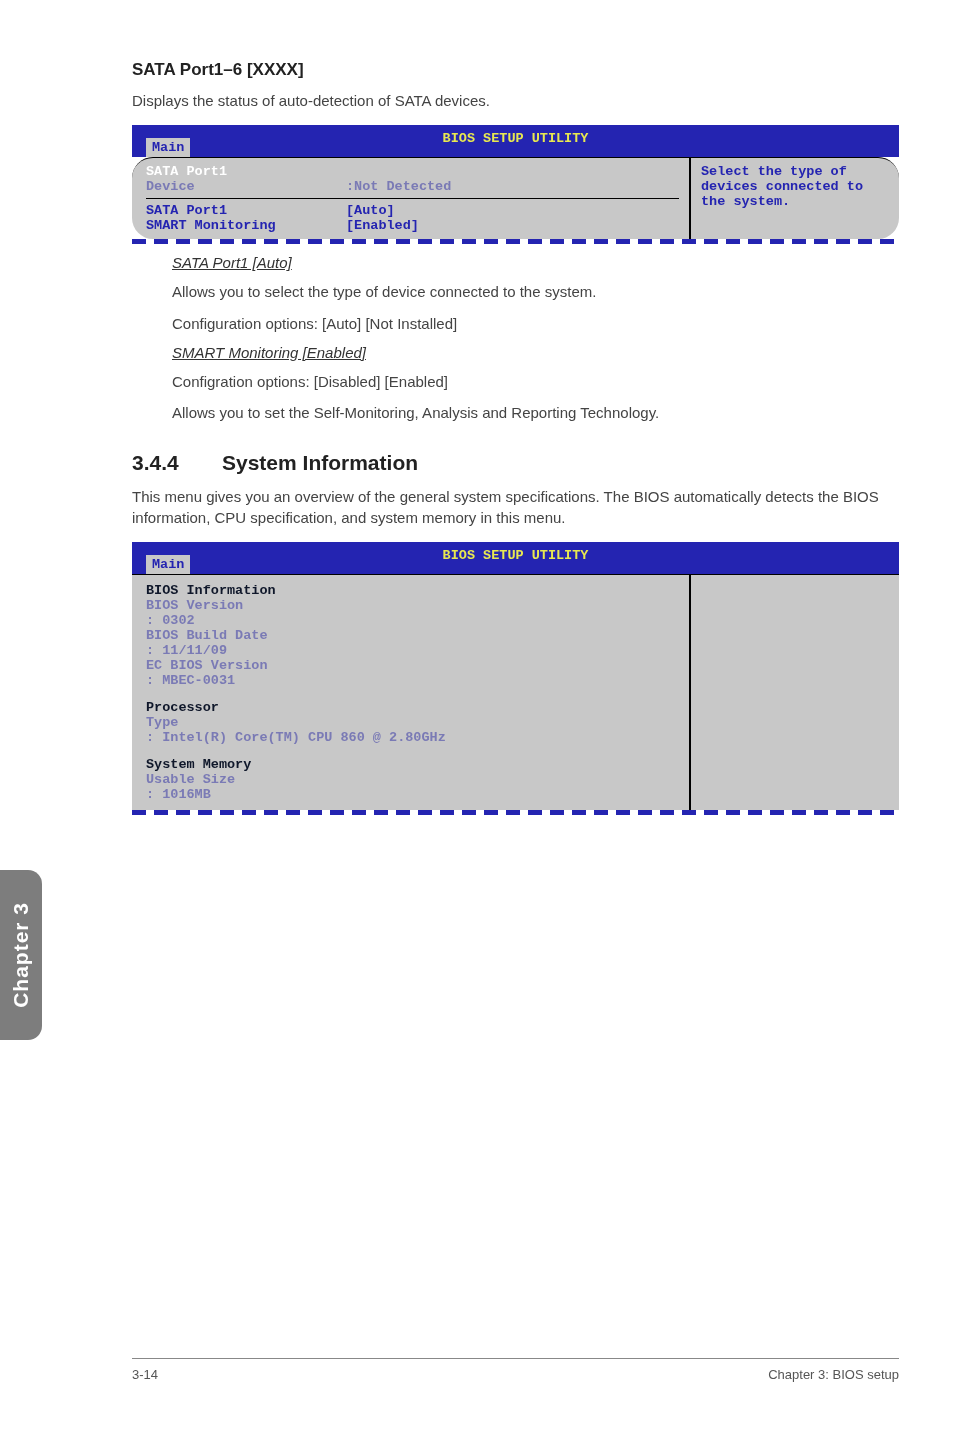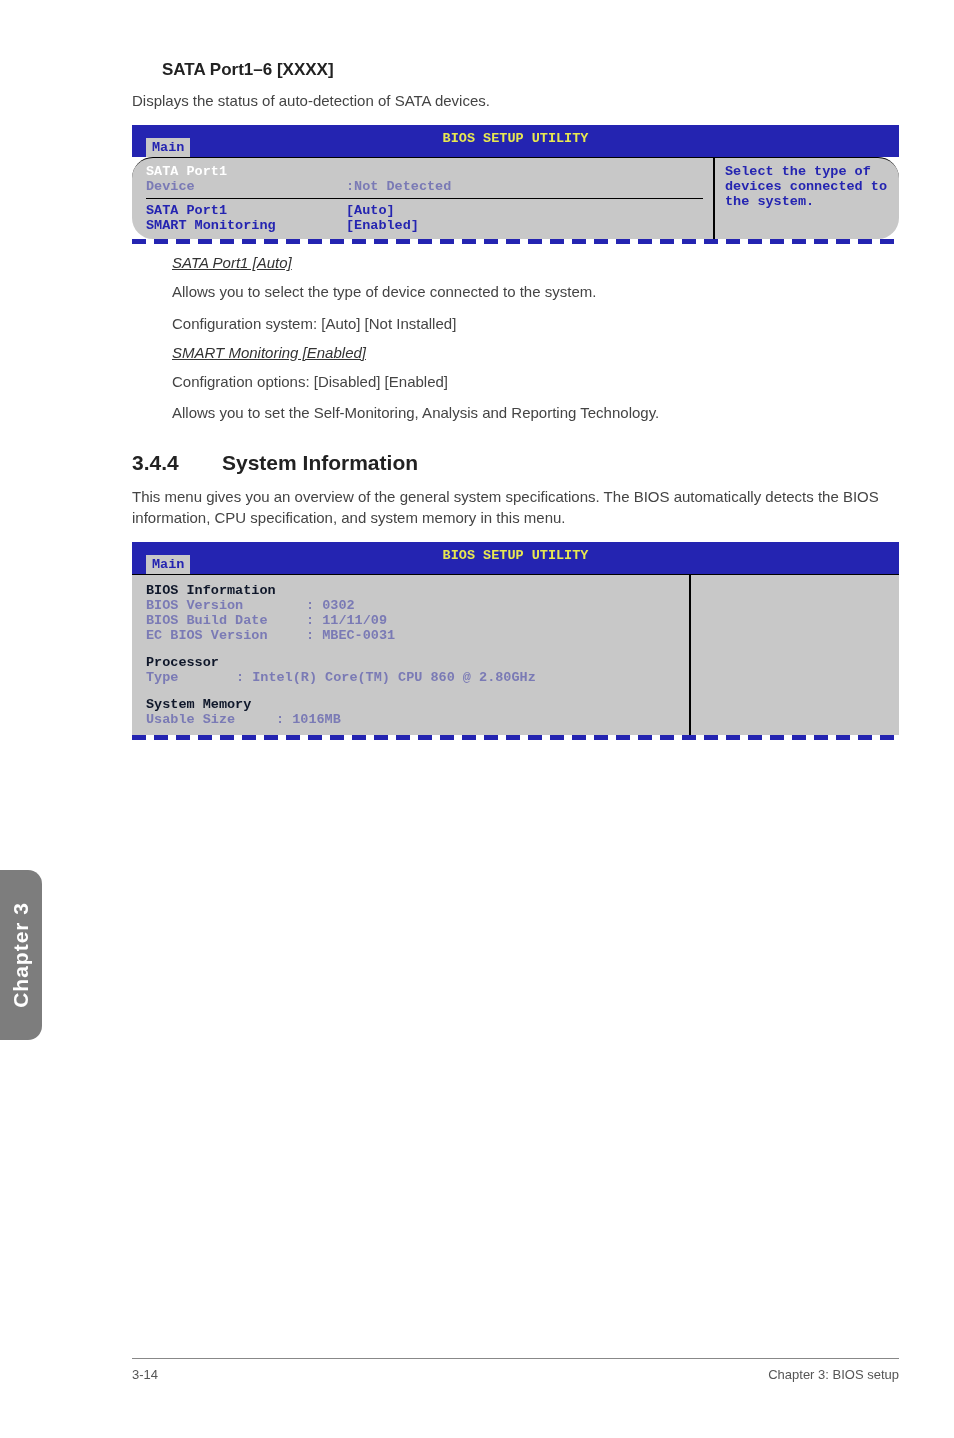--- a/index.html
+++ b/index.html
@@ -12,21 +12,20 @@
     color: #333;
   }
   .page {
     padding: 60px 55px 0 132px;
   }
   .h-sub {
     font-size: 17px;
     font-weight: bold;
     color: #222;
     margin-bottom: 6px;
-    margin-left: 30px;
   }
   .body-text {
     font-size: 15px;
     color: #444;
     line-height: 1.35;
     margin-bottom: 10px;
     margin-top: 11px;
   }
   .bios-box {
     width: 100%;
@@ -62,21 +61,21 @@
     display: flex;
     border-top: 1px solid #000;
     border-radius: 21px;
   }
   .bios-left {
     flex: 1;
     padding: 6px 10px 6px 14px;
     color: #2424b1;
   }
   .bios-right {
-    width: 186px;
+    width: 210px;
     border-left: 2px solid #000;
     padding: 6px 10px;
     color: #2424b1;
     font-weight: bold;
   }
   .bios-row {
     display: flex;
     color: #2424b1;
   }
   .bios-row .label { width: 200px; }
@@ -109,21 +108,21 @@
     font-weight: bold;
     color: #222;
     margin-top: 28px;
     margin-bottom: 12px;
   }
   .h-section .num { display: inline-block; width: 90px; }
   .bios-info-row { display: flex; }
   .bios-info-row .l { width: 160px; }
   .bios-info-row .v { }
   .bios-info-row.white { color: #0f172a; }
-  .bios-info-row.dim { color: #7a7ab5; }
+  .bios-info-row.dim { color: #7a7ab5; flex-direction: column; }
   .side-tab {
     position: absolute;
     left: 0;
     top: 870px;
     width: 42px;
     height: 170px;
     background: #7d7d7d;
     border-top-right-radius: 14px;
     border-bottom-right-radius: 14px;
     display: flex;
@@ -198,21 +197,21 @@
         </div>
       </div>
       <div class="bios-right">Select the type of devices connected to the system.</div>
     </div>
     <div class="bios-dashes"></div>
   </div>
 
   <div class="indent-block">
     <div class="underline-italic">SATA Port1 [Auto]</div>
     <div class="body-text">Allows you to select the type of device connected to the system.</div>
-    <div class="body-text">Configuration system: [Auto] [Not Installed]</div>
+    <div class="body-text">Configuration options: [Auto] [Not Installed]</div>
 
     <div class="underline-italic" style="margin-top:10px;">SMART Monitoring [Enabled]</div>
     <div class="body-text">Configration options: [Disabled] [Enabled]</div>
     <div class="body-text">Allows you to set the Self-Monitoring, Analysis and Reporting Technology.</div>
   </div>
 
   <div class="h-section">
     <span class="num">3.4.4</span><span>System Information</span>
   </div>
   <div class="body-text">This menu gives you an overview of the general system specifications. The BIOS automatically detects the BIOS information, CPU specification, and system memory in this menu.</div>

